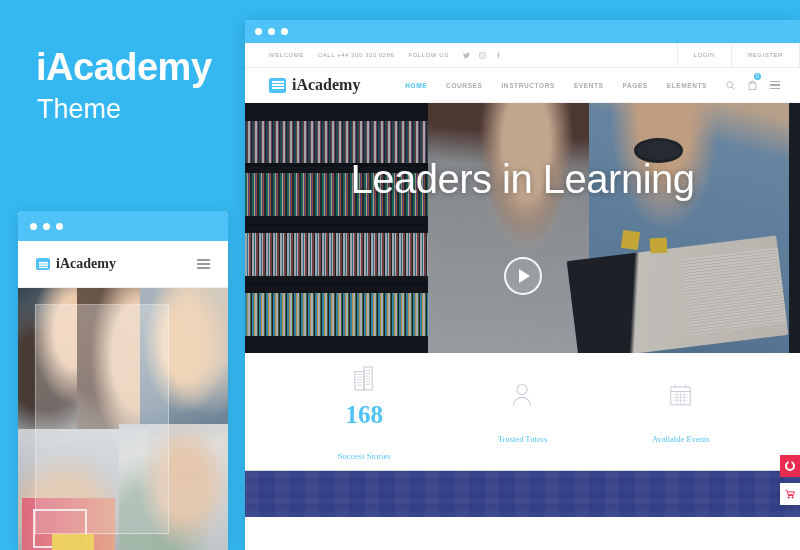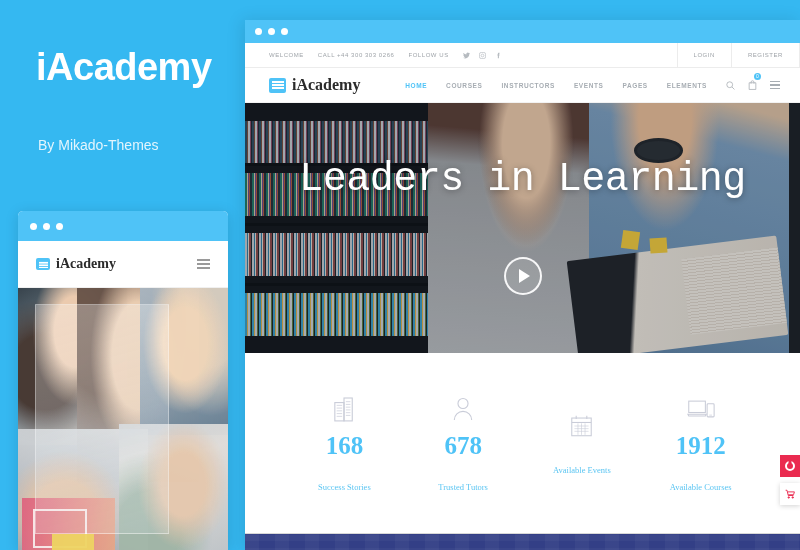--- a/index.html
+++ b/index.html
@@ -232,21 +232,21 @@
   .book::after {
     content:""; position:absolute; right:0; top:12%; width:46%; height:76%;
     background: repeating-linear-gradient(#f6f1e8 0 2px, #e4dcd0 2px 3px);
   }
   .sticky { position:absolute; left:68%; bottom:42%; width:3%; height:7%; background:#f6cf3e; transform: rotate(8deg); }
   .sticky2 { position:absolute; left:73%; bottom:40%; width:3%; height:6%; background:#f6cf3e; transform: rotate(-4deg); }
   .hero-dim { position: absolute; inset: 0; background: rgba(20,24,30,.22); }
 
   .hero-title {
     position: absolute; left: 0; right: 0; top: 54px; text-align: center;
-    font-family: Liberation Mono, monospace;
+    font-family: Liberation Sans, sans-serif;
     font-size: 40px; color: #ffffff; font-weight: normal;
     letter-spacing: -0.5px;
     text-shadow: 0 1px 6px rgba(0,0,0,.35);
   }
   .hero-sub {
     position: absolute; left: 0; right: 0; top: 104px; text-align: center;
     font-size: 10.5px; color: #eef3f6; font-weight: 300;
     text-shadow: 0 1px 5px rgba(0,0,0,.45);
   }
   .play {
@@ -259,21 +259,21 @@
   }
   .play span {
     display:block; width:0; height:0; margin-left: 3px;
     border-left: 11px solid #fff;
     border-top: 7px solid transparent;
     border-bottom: 7px solid transparent;
   }
 
   
   .stats {
-    height: 180px; background: #fff;
+    height: 117px; background: #fff;
     display: flex; align-items: center; justify-content: space-around;
     padding: 0 40px;
   }
   .stat { text-align: center; width: 120px; }
   .stat .ico { height: 30px; display:flex; align-items:center; justify-content:center; color:#c9ccd8; }
   .stat .num {
     font-family: "Liberation Serif", serif;
     font-size: 25px; color: #4fc3f7; font-weight: bold;
     margin-top: 9px; line-height: 1;
   }
@@ -308,21 +308,21 @@
   .w-ring::after {
     content:""; position:absolute; left:50%; top:-4px; transform:translateX(-50%);
     width:3px; height:5px; background:#ea2b50;
   }
 </style>
 </head>
 <body>
 
 <div class="promo">
   <div class="promo-title">iAcademy</div>
-  <div class="promo-by">By Mikado-Themes</div>
+  <div class="promo-sub">Theme</div>
 </div>
 
 <div class="mobile-card">
   <div class="mobile-bar">
     <span class="dot"></span>
     <span class="dot"></span>
     <span class="dot"></span>
   </div>
   <div class="mobile-nav">
     <div class="brand">
@@ -465,21 +465,20 @@
       <div class="lbl">Success Stories</div>
     </div>
 
     <div class="stat">
       <div class="ico">
         <svg width="22" height="26" viewBox="0 0 24 28" fill="none" stroke="currentColor" stroke-width="1.2">
           <circle cx="12" cy="8" r="5.5"></circle>
             <path d="M2.5 26c0-5.2 4.3-9.4 9.5-9.4s9.5 4.2 9.5 9.4"></path>
         </svg>
       </div>
-      <div class="num">678</div>
       <div class="lbl">Trusted Tutors</div>
     </div>
 
     <div class="stat">
       <div class="ico">
         <svg width="23" height="24" viewBox="0 0 26 26" fill="none" stroke="currentColor" stroke-width="1.2">
           <rect x="2" y="4" width="22" height="20"></rect>
             <line x1="2" y1="9" x2="24" y2="9"></line>
           <line x1="7" y1="1.5" x2="7" y2="5"></line>
             <line x1="19" y1="1.5" x2="19" y2="5"></line>
@@ -489,32 +488,20 @@
             <line x1="5" y1="19" x2="21" y2="19"></line>
             <line x1="9" y1="10" x2="9" y2="23"></line>
               <line x1="13" y1="10" x2="13" y2="23"></line>
             <line x1="17" y1="10" x2="17" y2="23"></line>
           </g>
         </svg>
       </div>
       <div class="lbl">Available Events</div>
     </div>
 
-    <div class="stat">
-      <div class="ico">
-        <svg width="28" height="22" viewBox="0 0 32 24" fill="none" stroke="currentColor" stroke-width="1.2">
-          <rect x="2" y="3" width="19" height="13"></rect>
-            <path d="M1 18h21l-1 2H2z"></path>
-          <rect x="23" y="6" width="8" height="15" rx="1"></rect>
-          <line x1="25.5" y1="19" x2="28.5" y2="19" stroke-width=".8"></line>
-        </svg>
-      </div>
-      <div class="num">1912</div>
-      <div class="lbl">Available Courses</div>
-    </div>
 
   </div>
 
   <div class="navy"></div>
 </div>
 
 <div class="widgets">
   <div class="w-btn w-purchase">
     <span class="w-ring"></span>
   </div>

